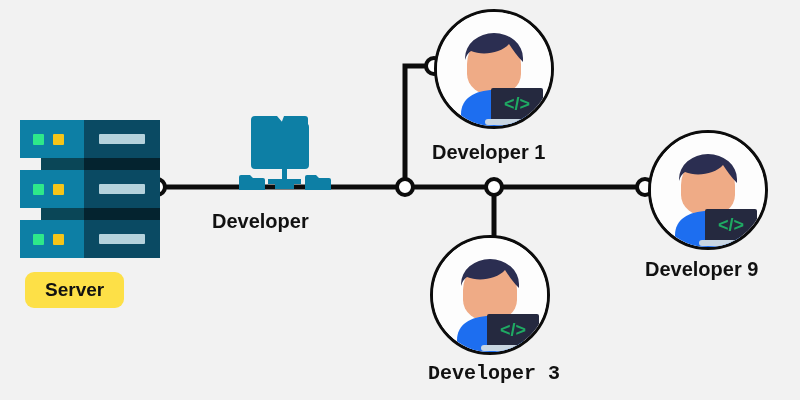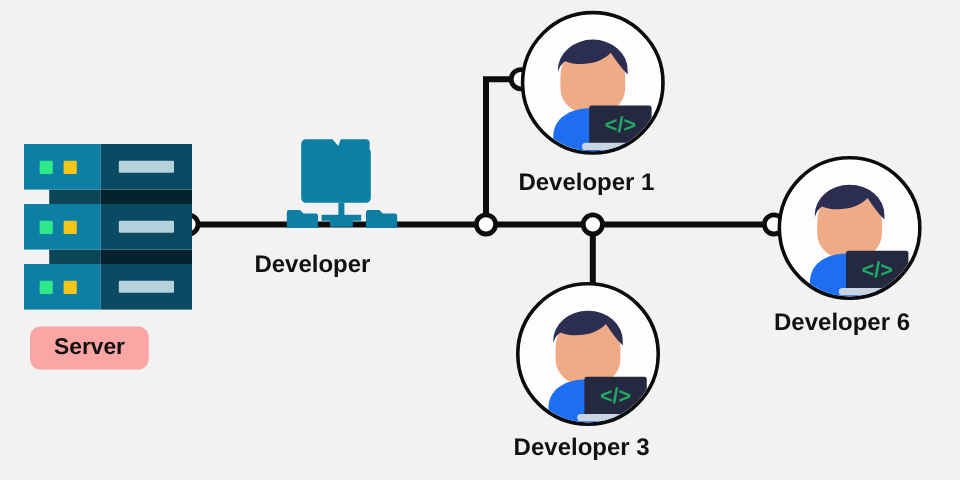--- a/index.html
+++ b/index.html
@@ -93,40 +93,40 @@
   }
   .spacer-right {
     width: 76px;
     height: 100%;
     background: #04232f;
   }
 
   
   .label-chip {
     position: absolute;
-    background: #fca5a5;
+    background: #fde047;
     border-radius: 9px;
     padding: 7px 20px;
     font-size: 19px;
     font-weight: bold;
     color: #111111;
     white-space: nowrap;
   }
   .label-plain {
     position: absolute;
     font-size: 20px;
     font-weight: bold;
     color: #111111;
     white-space: nowrap;
   }
   #server-label { left: 25px; top: 272px; }
   #repo-label { left: 212px; top: 210px; }
   #dev1-label { left: 432px; top: 141px; }
   #dev2-label { left: 645px; top: 258px; }
-  #dev3-label { left: 428px; top: 362px; }
+  #dev3-label { left: 428px; top: 362px; font-family: Liberation Mono, monospace; }
 
   
   .repo-icon {
     position: absolute;
     left: 238px;
     top: 108px;
     width: 94px;
     height: 85px;
   }
 
@@ -250,21 +250,21 @@
       <circle cx="57" cy="57" r="57" fill="#fdfdfd"></circle>
       <path d="M30,52 a27,29 0 0 1 54,0 v10 a27,22 0 0 1 -54,0 z" fill="#efab86"></path>
       <path d="M28,46 a29,25 0 0 1 58,0 v4 c-6,-6 -10,-12 -14,-18 c-8,9 -26,12 -38,7 c-3,2 -5,5 -6,9 z" fill="#2b2e51"></path>
       <path d="M45,73 h24 v10 h-24 z" fill="#efab86"></path>
       <path d="M57,78 c-20,0 -33,9 -33,24 v14 h66 v-14 c0,-15 -13,-24 -33,-24 z" fill="#1d6ef0"></path>
       <rect x="54" y="76" width="52" height="33" rx="2" fill="#25293f"></rect>
       <rect x="48" y="107" width="64" height="6" rx="3" fill="#c9d6e2"></rect>
       <text x="80" y="98" font-family="'Liberation Sans', sans-serif" font-size="18" font-weight="bold" fill="#1faa63" text-anchor="middle">&lt;/&gt;</text>
     </svg>
   </div>
-  <div class="label-plain" id="dev2-label">Developer 6</div>
+  <div class="label-plain" id="dev2-label">Developer 9</div>
 
   <div class="dev-node" id="dev3-node">
     <svg class="dev-art" viewBox="0 0 114 114">
       <circle cx="57" cy="57" r="57" fill="#fdfdfd"></circle>
       <path d="M30,52 a27,29 0 0 1 54,0 v10 a27,22 0 0 1 -54,0 z" fill="#efab86"></path>
       <path d="M28,46 a29,25 0 0 1 58,0 v4 c-6,-6 -10,-12 -14,-18 c-8,9 -26,12 -38,7 c-3,2 -5,5 -6,9 z" fill="#2b2e51"></path>
       <path d="M45,73 h24 v10 h-24 z" fill="#efab86"></path>
       <path d="M57,78 c-20,0 -33,9 -33,24 v14 h66 v-14 c0,-15 -13,-24 -33,-24 z" fill="#1d6ef0"></path>
       <rect x="54" y="76" width="52" height="33" rx="2" fill="#25293f"></rect>
       <rect x="48" y="107" width="64" height="6" rx="3" fill="#c9d6e2"></rect>

